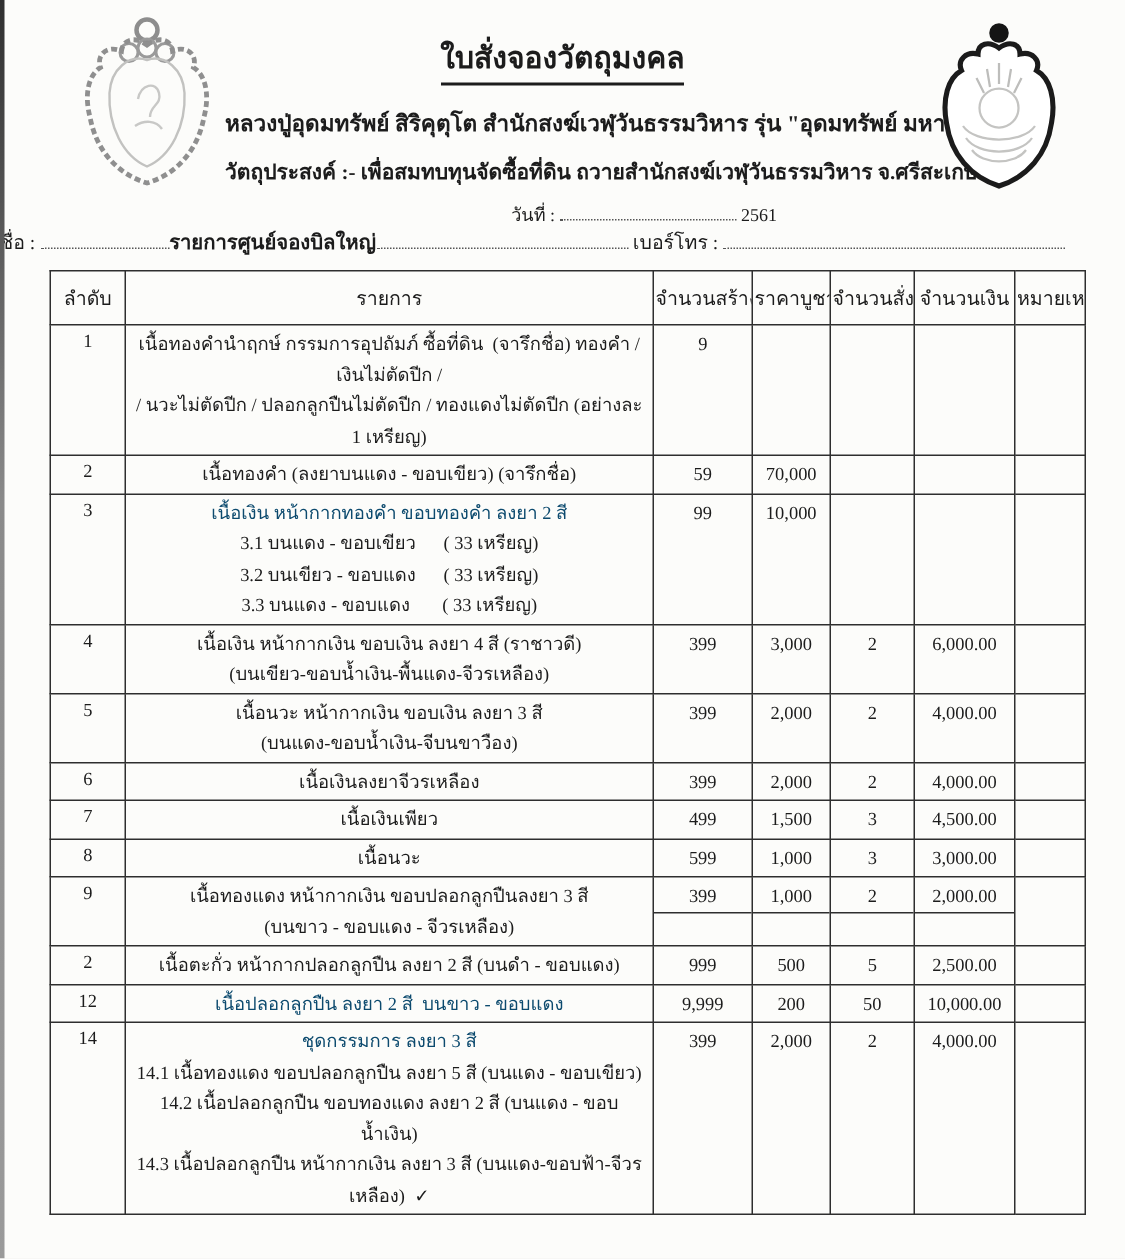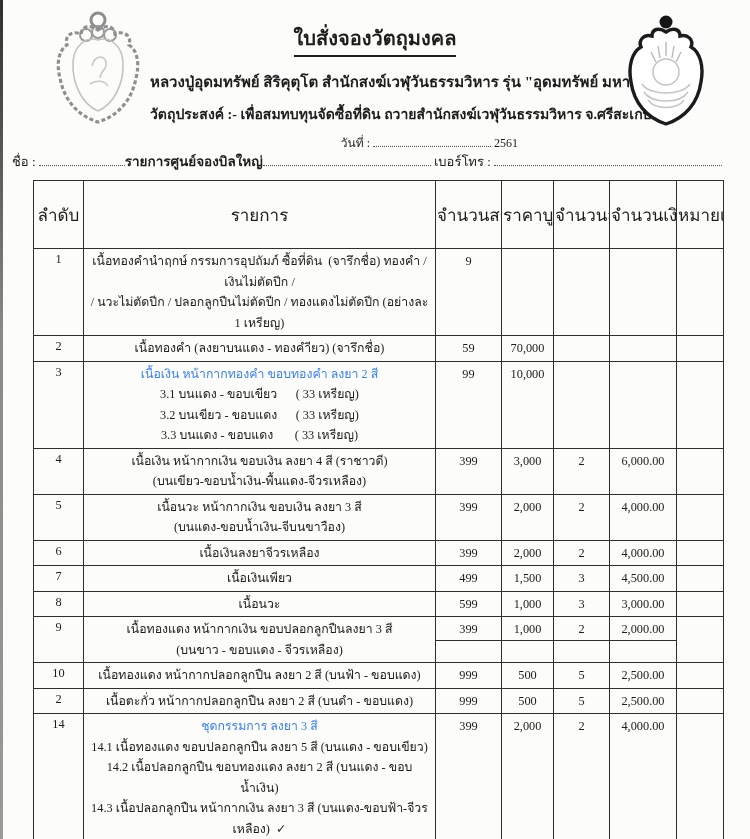--- a/index.html
+++ b/index.html
@@ -23,36 +23,36 @@
   .head-center { margin:0 150px; text-align:center; }
   .title {
     display:inline-block; font-size:20px; font-weight:bold;
     border-bottom:2px solid #1c1c1c; padding-bottom:1px; margin-top:10px;
   }
   .line1 { font-size:15px; font-weight:bold; margin-top:13px; white-space:nowrap; }
   .line2 { font-size:14px; font-weight:bold; margin-top:9px; white-space:nowrap; }
   .date-line { text-align:right; font-size:12px; margin-top:8px; padding-right:82px; }
   .dots { display:inline-block; border-bottom:1.5px dotted #555; height:11px; vertical-align:baseline; }
   .d-date { width:118px; }
-  .name-line { font-size:13px; padding-left:12px; margin-top:2px; white-space:nowrap;font-family:Liberation Serif, serif; }
+  .name-line { font-size:13px; margin-top:2px; white-space:nowrap;font-family:Liberation Serif, serif; }
   .name-line b { font-size:13.5px; }
   .d-name { width:86px; } .d-mid { width:168px; } .d-phone { width:228px; }
   
   table { border-collapse:collapse; margin:8px 0 0 33px; table-layout:fixed; width:690px; }
   th, td { border:1px solid #2e2e2e; }
-  th { font-size:17px; font-weight:normal; padding:20px 1px; overflow:hidden; white-space:nowrap; }
+  th { font-size:13px; font-weight:normal; padding:7px 1px; overflow:hidden; white-space:nowrap; }
   td { font-size:12.3px; vertical-align:top; }
   td.c-no { text-align:center; padding-top:3px; }
   td.c-item { text-align:center; padding:2px 5px; }
   td.c-item div { line-height:20.5px; white-space:pre-wrap; }
   td.c-num { text-align:center; padding-top:3px; line-height:19px; }
   td.c-split { padding:0; }
   td.c-split .sv { line-height:19px; padding-top:3px; border-bottom:1px solid #2e2e2e; height:24px; text-align:center; }
   td.c-split .se { height:21px; }
-  .red { color:#3b82f6; }
+  .red { color:#0c4a6e; }
   svg { display:block; }
 </style>
 </head>
 <body>
 
 <div class="page">
   <div class="left-edge"></div>
 
   <div class="header">
     <div class="emblem-left">
@@ -126,21 +126,21 @@
           </td>
           <td class="c-num">9</td>
           <td class="c-num"></td>
           <td class="c-num"></td>
           <td class="c-num"></td>
           <td class="c-num"></td>
         </tr>
         <tr>
           <td class="c-no">2</td>
           <td class="c-item">
-            <div>เนื้อทองคำ (ลงยาบนแดง - ทองคำียว) (จารึกชื่อ)</div>
+            <div>เนื้อทองคำ (ลงยาบนแดง - ขอบเขียว) (จารึกชื่อ)</div>
           </td>
           <td class="c-num">59</td>
           <td class="c-num">70,000</td>
           <td class="c-num"></td>
           <td class="c-num"></td>
           <td class="c-num"></td>
         </tr>
         <tr>
           <td class="c-no">3</td>
           <td class="c-item">
@@ -230,39 +230,39 @@
             <div class="sv">2</div>
             <div class="se"></div>
           </td>
           <td class="c-split">
             <div class="sv">2,000.00</div>
             <div class="se"></div>
           </td>
           <td class="c-num"></td>
         </tr>
         <tr>
-          <td class="c-no">10</td>
-          <td class="c-item">
-            <div>เนื้อทองแดง หน้ากากปลอกลูกปืน ลงยา 2 สี (บนฟ้า - ขอบแดง)</div>
+          <td class="c-no">2</td>
+          <td class="c-item">
+            <div>เนื้อตะกั่ว หน้ากากปลอกลูกปืน ลงยา 2 สี (บนดำ - ขอบแดง)</div>
           </td>
           <td class="c-num">999</td>
           <td class="c-num">500</td>
           <td class="c-num">5</td>
           <td class="c-num">2,500.00</td>
           <td class="c-num"></td>
         </tr>
         <tr>
-          <td class="c-no">2</td>
-          <td class="c-item">
-            <div>เนื้อตะกั่ว หน้ากากปลอกลูกปืน ลงยา 2 สี (บนดำ - ขอบแดง)</div>
-          </td>
-          <td class="c-num">999</td>
-          <td class="c-num">500</td>
-          <td class="c-num">5</td>
-          <td class="c-num">2,500.00</td>
+          <td class="c-no">12</td>
+          <td class="c-item">
+            <div class="red">เนื้อปลอกลูกปืน ลงยา 2 สี  บนขาว - ขอบแดง</div>
+          </td>
+          <td class="c-num">9,999</td>
+          <td class="c-num">200</td>
+          <td class="c-num">50</td>
+          <td class="c-num">10,000.00</td>
           <td class="c-num"></td>
         </tr>
         <tr>
           <td class="c-no">14</td>
           <td class="c-item">
             <div class="red">ชุดกรรมการ ลงยา 3 สี</div>
             <div>14.1 เนื้อทองแดง ขอบปลอกลูกปืน ลงยา 5 สี (บนแดง - ขอบเขียว)</div>
             <div>14.2 เนื้อปลอกลูกปืน ขอบทองแดง ลงยา 2 สี (บนแดง - ขอบน้ำเงิน)</div>
             <div>14.3 เนื้อปลอกลูกปืน หน้ากากเงิน ลงยา 3 สี (บนแดง-ขอบฟ้า-จีวรเหลือง)  ✓</div>
           </td>

